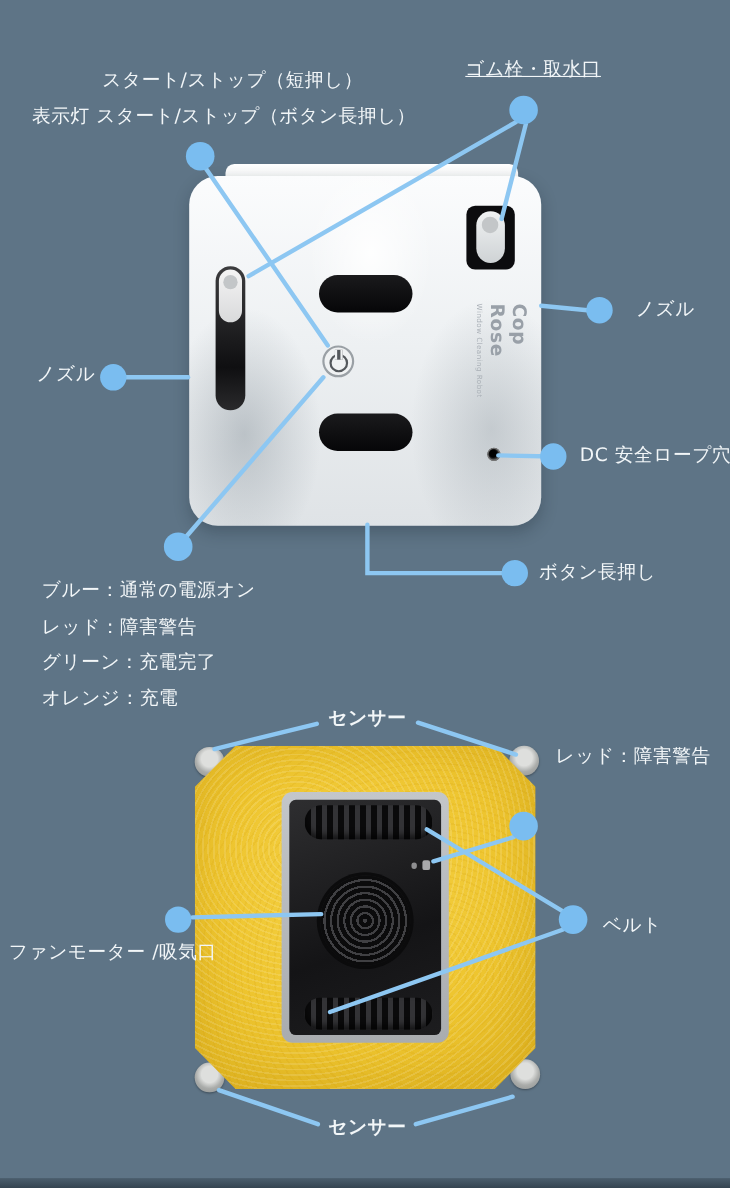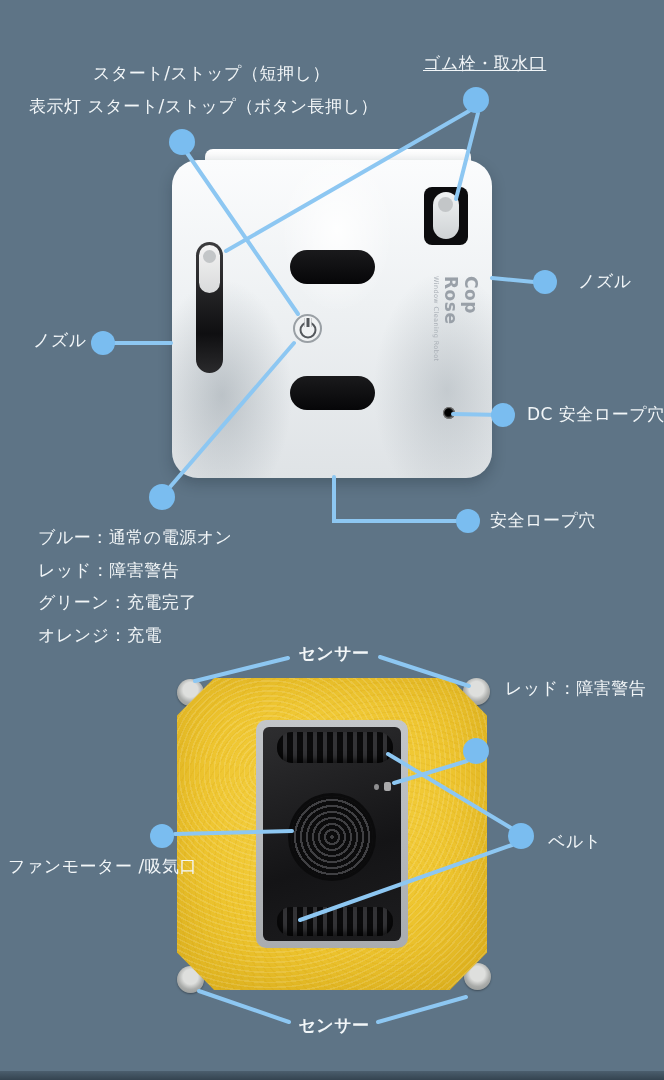--- a/index.html
+++ b/index.html
@@ -173,21 +173,21 @@
       <circle cx="162" cy="836" r="12"></circle>
     </g>
   </svg>
 
   <div class="lbl" style="left:93px;top:64px;">スタート/ストップ（短押し）</div>
   <div class="lbl" style="left:29px;top:97px;">表示灯 スタート/ストップ（ボタン長押し）</div>
   <div class="lbl" style="left:423px;top:54px;text-decoration:underline;">ゴム栓・取水口</div>
   <div class="lbl" style="left:578px;top:272px;">ノズル</div>
   <div class="lbl" style="left:33px;top:331px;">ノズル</div>
   <div class="lbl" style="left:527px;top:405px;">DC 安全ロープ穴</div>
-  <div class="lbl" style="left:490px;top:511px;">安全ロープ穴</div>
+  <div class="lbl" style="left:490px;top:511px;">ボタン長押し</div>
 
   <div class="lbl multiline" style="left:38px;top:521px;line-height:32.5px;">
     <div>ブルー：通常の電源オン</div>
     <div>レッド：障害警告</div>
     <div>グリーン：充電完了</div>
     <div>オレンジ：充電</div>
   </div>
 
   <div class="lbl centered" style="left:334px;top:644px;">センサー</div>
 

